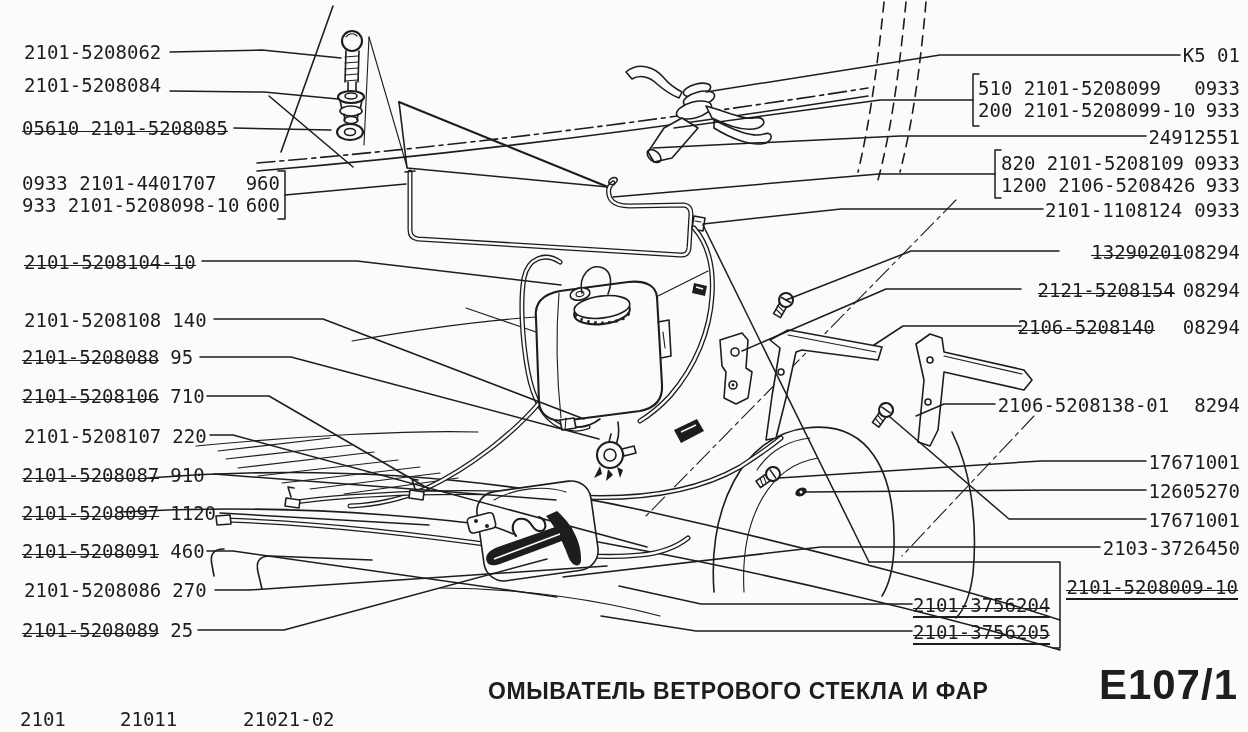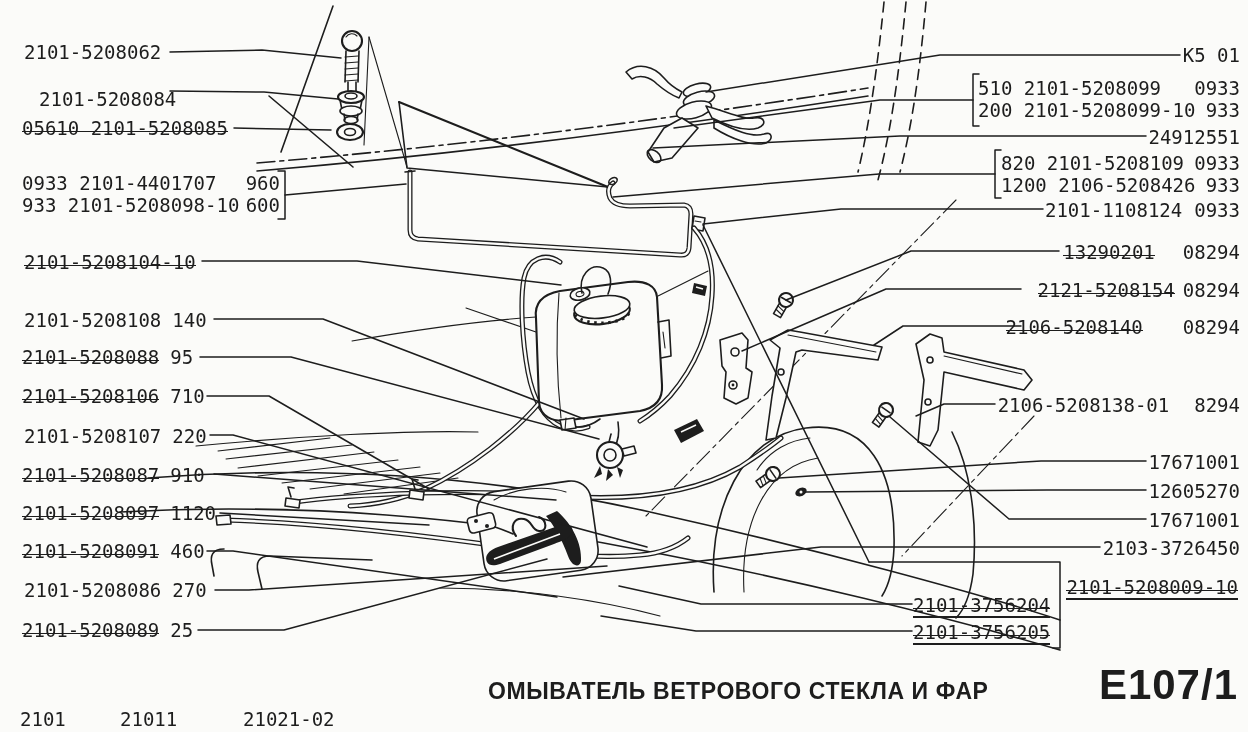--- a/index.html
+++ b/index.html
@@ -251,21 +251,21 @@
       <path class="ld" d="M1053,648 L1060,648 L1060,562 L869,562"></path>
       <path class="ld" d="M869,562 L703,225"></path>
       <path class="ld" d="M912,604 L701,604 L619,586"></path>
       <path class="ld" d="M912,631 L696,631 L601,616"></path>
     </g>
   </svg>
 
   <div class="lbl" style="left:24px;top:42px;">
     <span class="pn">2101-5208062</span>
   </div>
-  <div class="lbl" style="left:24px;top:89px;margin-left:15px;">
+  <div class="lbl" style="left:24px;top:75px;">
     <span class="pn">2101-5208084</span>
   </div>
   <div class="lbl" style="left:22px;top:118px;">
     <span class="pn struck">05610 2101-5208085</span>
   </div>
   <div class="grp" style="left:22px;top:173px;width:258px;">
     <div class="row">
       <span>0933 2101-4401707</span>
       <span>960</span>
     </div>
@@ -337,29 +337,29 @@
     </div>
     <div class="row">
       <span>1200 2106-5208426</span>
       <span>933</span>
     </div>
   </div>
   <div class="lbl rlbl" style="right:8px;top:200px;gap:12px;">
     <span class="pn">2101-1108124</span>
     <span>0933</span>
   </div>
-  <div class="lbl rlbl" style="right:8px;top:242px;gap:28px;">
+  <div class="lbl rlbl" style="right:8px;top:242px;">
     <span class="pn struck">13290201</span>
     <span>08294</span>
   </div>
   <div class="lbl rlbl" style="right:8px;top:280px;gap:8px;">
     <span class="pn struck">2121-5208154</span>
     <span>08294</span>
   </div>
-  <div class="lbl rlbl" style="right:8px;top:317px;gap:40px;align-items:center;">
+  <div class="lbl rlbl" style="right:8px;top:317px;gap:28px;align-items:center;">
     <span class="pn struck">2106-5208140</span>
     <span>08294</span>
   </div>
   <div class="lbl rlbl" style="right:8px;top:395px;gap:25px;">
     <span class="pn">2106-5208138-01</span>
     <span>8294</span>
   </div>
   <div class="lbl rlbl" style="right:8px;top:452px;">
     <span class="pn">17671001</span>
   </div>

